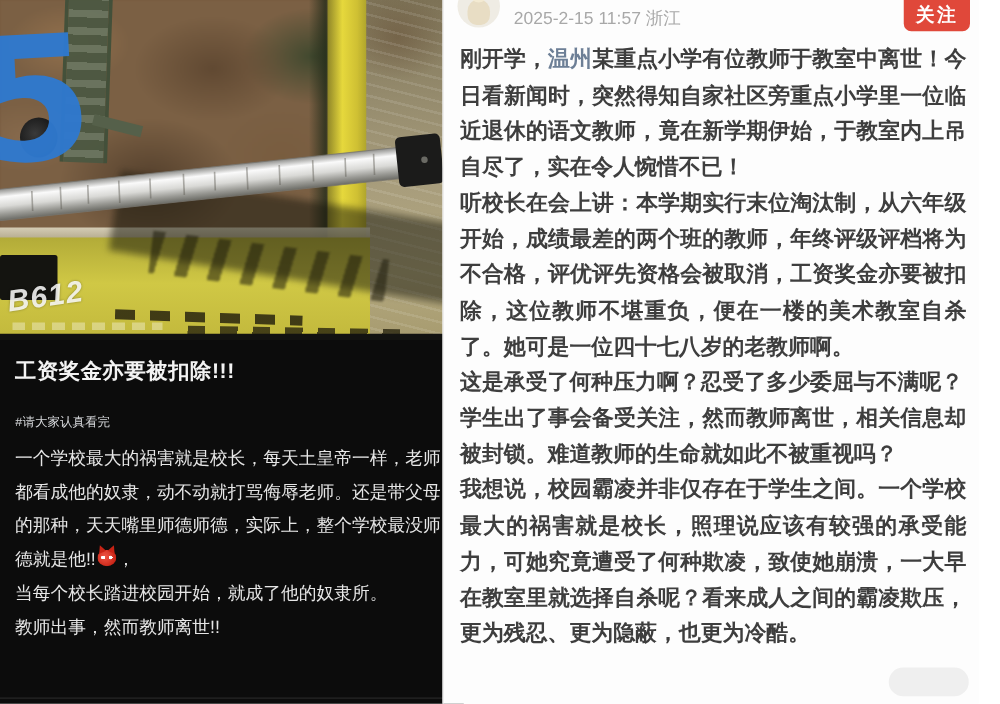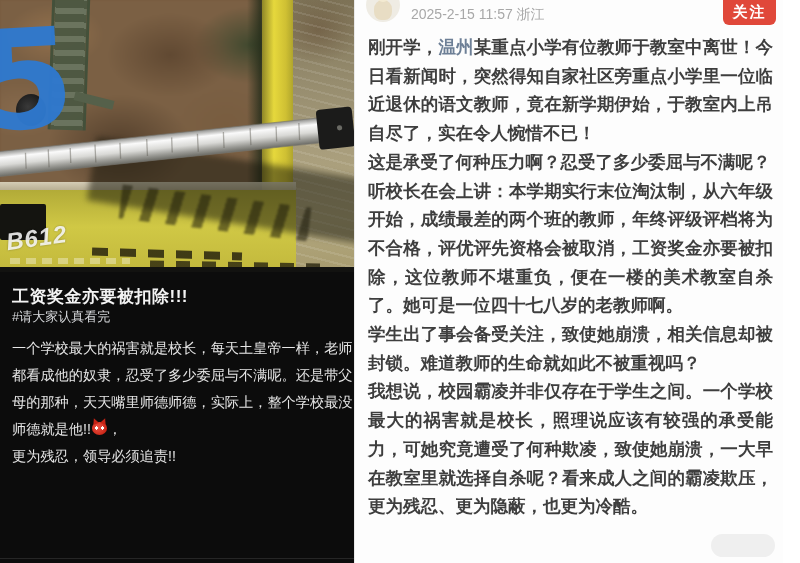--- a/index.html
+++ b/index.html
@@ -66,21 +66,21 @@
   .photo-bottom-strip { position:absolute; left:0; top:267px; width:371px; height:5px; background:#121210; }
   .b612 { position:absolute; left:6px; top:224px; color:rgba(255,255,255,.85);
     font-size:24px; font-style:italic; font-weight:bold; transform:rotate(-8deg);
     letter-spacing:1px; text-shadow:0 0 2px rgba(0,0,0,.35); }
   .b612-sub { position:absolute; left:10px; top:258px; width:120px; height:6px;
     background:repeating-linear-gradient(90deg, rgba(255,255,255,.35) 0 10px, rgba(255,255,255,0) 10px 16px); }
 
   
   .left-content { padding:13px 12px 0 12px; }
   .lp-title { color:#f3f3f3; font-size:17px; font-weight:bold; letter-spacing:.5px; }
-  .lp-hashtag { color:#d7d9dc; font-size:13px; margin-top:0; }
+  .lp-hashtag { color:#d7d9dc; font-size:10px; margin-top:23px;font-family:Liberation Mono, monospace; }
   .lp-body { margin-top:9px; color:#e6e6e6; font-size:14.2px; line-height:27px; }
   .lp-body p { margin:0; }
   .left-divider { position:absolute; left:0; bottom:4px; width:371px; height:1px; background:#262626; }
 
   .devil-icon { display:inline-block; width:15px; height:13px; vertical-align:-1px;
     border-radius:46% 46% 50% 50%; position:relative; margin:0 1px;
     background:
       radial-gradient(2.5px 2.5px at 4.5px 6px, #fff 60%, transparent 65%),
       radial-gradient(2.5px 2.5px at 10.5px 6px, #fff 60%, transparent 65%),
       radial-gradient(circle at 40% 40%, #f05545, #c72315 75%); }
@@ -173,23 +173,24 @@
     <div class="b612">B612</div>
     <div class="b612-sub"></div>
     <div class="photo-bottom-strip"></div>
   </div>
 
   <div class="left-content">
     <div class="lp-title">工资奖金亦要被扣除!!!</div>
     <div class="lp-hashtag">#请大家认真看完</div>
     <div class="lp-body">
       <p>
-        <span>一个学校最大的祸害就是校长，每天土皇帝一样，老师都看成他的奴隶，忍受了多少委屈与不满呢。还是带父母的那种，天天嘴里师德师德，实际上，整个学校最没师德就是他!!</span><span class="devil-icon"></span><span>，</span>
+        <span>一个学校最大的祸害就是校长，每天土皇帝一样，老师都看成他的奴隶，动不动就打骂侮辱老师。还是带父母的那种，天天嘴里师德师德，实际上，整个学校最没师德就是他!!</span><span class="devil-icon"></span><span>，</span>
       </p>
-      <p>更为残忍，领导必须追责!!</p>
+      <p>当每个校长踏进校园开始，就成了他的奴隶所。</p>
+      <p>教师出事，然而教师离世!!</p>
     </div>
 
   </div>
   <div class="left-divider"></div>
 </div>
 
 <div class="right-pane">
   <div class="rp-header">
     <div class="avatar">
 
@@ -197,20 +198,20 @@
       <div class="fig-face"></div>
     </div>
     <div class="rp-time">2025-2-15 11:57 浙江</div>
     <button class="follow-btn">关注</button>
   </div>
 
   <div class="rp-body">
     <p>
       <span>刚开学，</span><span class="city-link">温州</span><span>某重点小学有位教师于教室中离世！今日看新闻时，突然得知自家社区旁重点小学里一位临近退休的语文教师，竟在新学期伊始，于教室内上吊自尽了，实在令人惋惜不已！</span>
     </p>
+    <p>听校长在会上讲：本学期实行末位淘汰制，从六年级开始，成绩最差的两个班的教师，年终评级评档将为不合格，评优评先资格会被取消，工资奖金亦要被扣除，这位教师不堪重负，便在一楼的美术教室自杀了。她可是一位四十七八岁的老教师啊。</p>
     <p>这是承受了何种压力啊？忍受了多少委屈与不满呢？</p>
-    <p>听校长在会上讲：本学期实行末位淘汰制，从六年级开始，成绩最差的两个班的教师，年终评级评档将为不合格，评优评先资格会被取消，工资奖金亦要被扣除，这位教师不堪重负，便在一楼的美术教室自杀了。她可是一位四十七八岁的老教师啊。</p>
-    <p>学生出了事会备受关注，致使她崩溃，相关信息却被封锁。难道教师的生命就如此不被重视吗？</p>
+    <p>学生出了事会备受关注，然而教师离世，相关信息却被封锁。难道教师的生命就如此不被重视吗？</p>
     <p>我想说，校园霸凌并非仅存在于学生之间。一个学校最大的祸害就是校长，照理说应该有较强的承受能力，可她究竟遭受了何种欺凌，致使她崩溃，一大早在教室里就选择自杀呢？看来成人之间的霸凌欺压，更为残忍、更为隐蔽，也更为冷酷。</p>
   </div>
 
   <div class="watermark-pill"></div>
 </div>
 
 </body></html>

